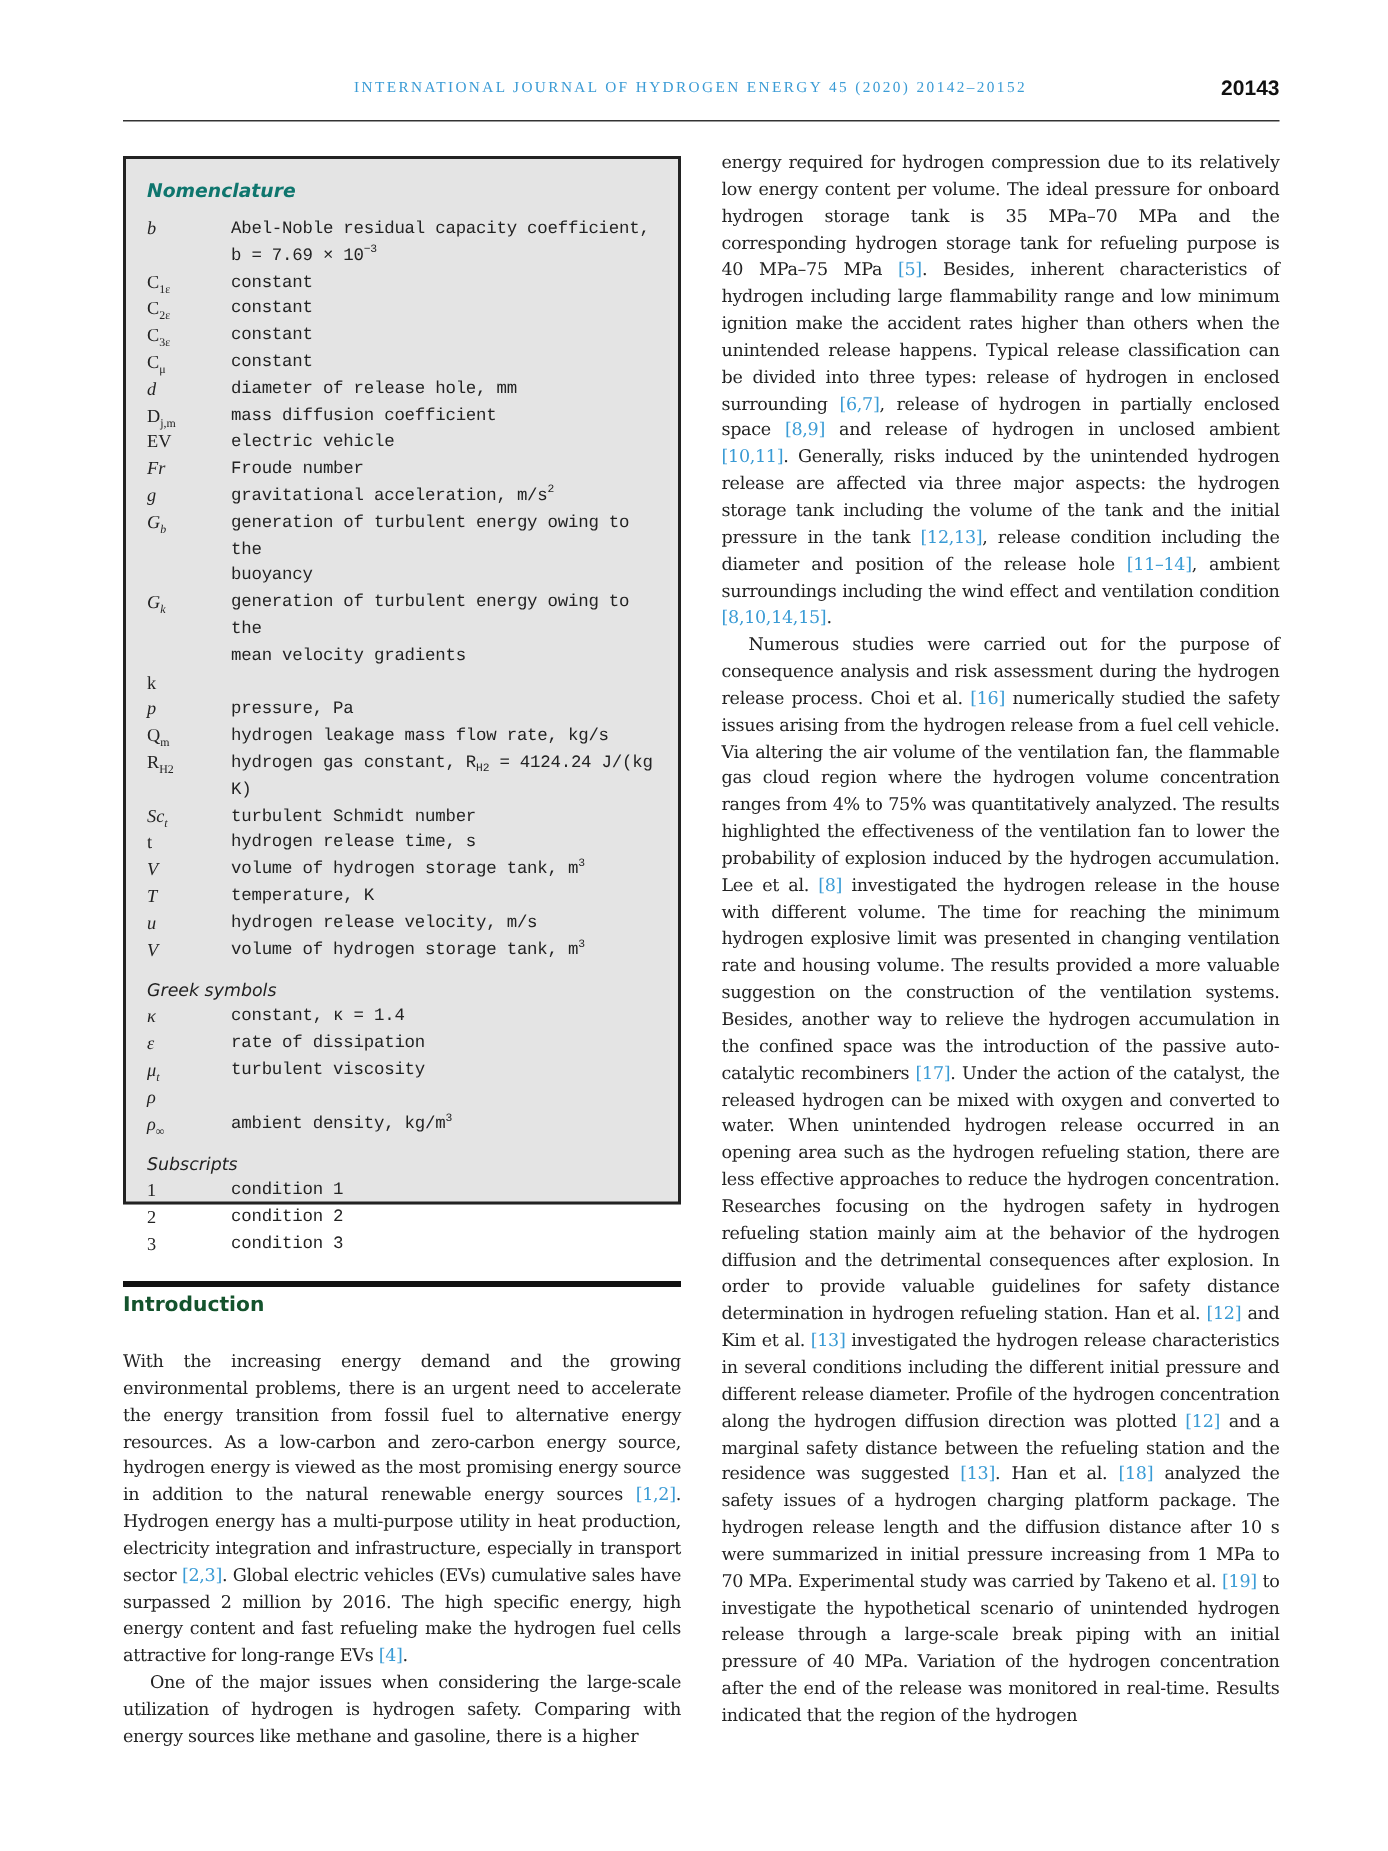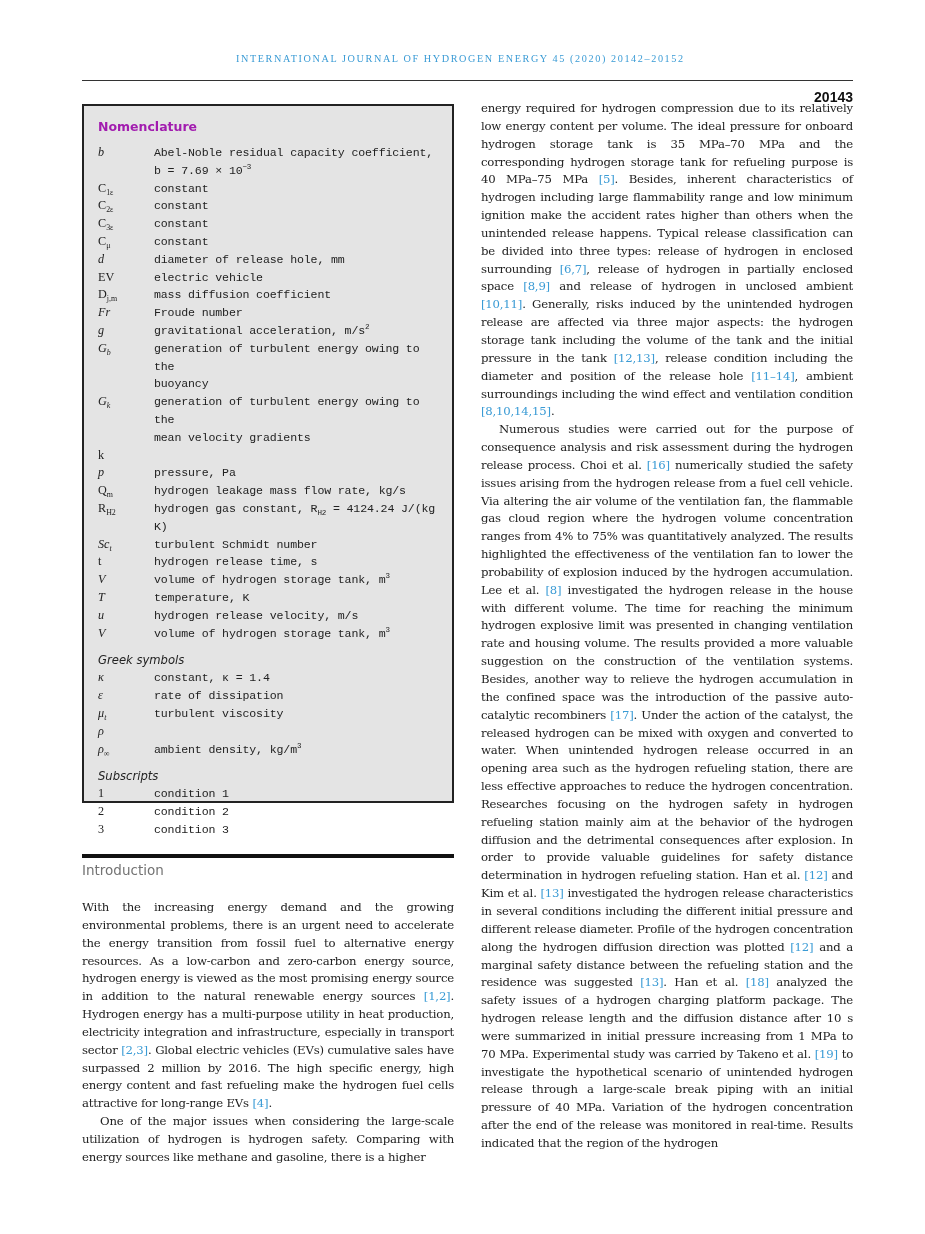--- a/index.html
+++ b/index.html
@@ -2,40 +2,40 @@
 <html><head>
 <meta charset="utf-8">
 <style>
   html, body { margin: 0; padding: 0; background: #ffffff; }
   body { width: 925px; height: 1234px; position: relative; overflow: hidden;
          font-family: "DejaVu Serif", "Liberation Serif", serif; color: #222; }
   .header { position: absolute; top: 50px; left: 82px; width: 771px; height: 20px; }
   .journal { position: absolute; left: 154px; top: 3px; font-size: 10.2px; letter-spacing: 1.6px;
              color: #3a9bd5; font-family: "Liberation Serif", serif; white-space: nowrap; }
   .pagenum { position: absolute; right: 0; top: 0; font-family: "Liberation Sans", sans-serif;
-             font-weight: bold; font-size: 14px; color: #111; margin-top: 39px; }
+             font-weight: bold; font-size: 14px; color: #111; }
   .header-rule { position: absolute; top: 80px; left: 82px; width: 771px; height: 1px; background: #333; }
 
   .nomen { position: absolute; top: 104px; left: 82px; width: 368px; height: 695px;
            background: #e4e4e4; border: 2px solid #222; box-sizing: content-box; }
   .nomen-title { position: absolute; left: 14px; top: 13px; font-family: "DejaVu Sans", sans-serif;
-                 font-weight: bold; font-size: 12.5px; color: #a21caf; }
+                 font-weight: bold; font-size: 12.5px; color: #0f766e; font-style: italic; }
   .nomen-list { position: absolute; left: 14px; top: 38px; width: 345px; font-size: 12.2px;
                 font-family: "Liberation Serif", serif; }
   .row { display: flex; line-height: 17.8px; }
   .sym { width: 56px; flex: none; }
   .sym.it { font-style: italic; }
   .def { flex: 1; font-family: Liberation Mono, monospace; font-size: 11.6px; letter-spacing: -0.15px; }
   .subhead { font-style: italic; font-family: "DejaVu Sans", sans-serif; font-size: 11.6px;
              margin-top: 9px; line-height: 18px; }
   sub, sup { font-size: 65%; line-height: 0; }
 
   .intro-rule { position: absolute; top: 854px; left: 82px; width: 372px; height: 4px; background: #111; }
   .intro-title { position: absolute; top: 862px; left: 82px; font-family: "DejaVu Sans", sans-serif;
-                 font-weight: normal; font-size: 13.5px; color: #737373; }
+                 font-weight: bold; font-size: 13.5px; color: #14532d; }
 
   .col { position: absolute; font-family: "DejaVu Serif", serif; font-size: 11.7px;
          line-height: 17.85px; text-align: justify; color: #222; letter-spacing: -0.2px; }
   .col p { margin: 0; }
   .col p.indent { text-indent: 18px; }
   .left-col { top: 899px; left: 82px; width: 372px; }
   .right-col { top: 100px; left: 481px; width: 372px; }
   .ref { color: #3a9bd5; }
 </style>
 </head>
@@ -68,26 +68,26 @@
       </div>
       <div class="row">
         <span class="sym">C<sub>μ</sub></span>
         <span class="def">constant</span>
       </div>
       <div class="row">
         <span class="sym it">d</span>
         <span class="def">diameter of release hole, mm</span>
       </div>
       <div class="row">
+        <span class="sym">D<sub>j,m</sub></span>
+        <span class="def">mass diffusion coefficient</span>
+      </div>
+      <div class="row">
         <span class="sym">EV</span>
         <span class="def">electric vehicle</span>
-      </div>
-      <div class="row">
-        <span class="sym">D<sub>j,m</sub></span>
-        <span class="def">mass diffusion coefficient</span>
       </div>
       <div class="row">
         <span class="sym it">Fr</span>
         <span class="def">Froude number</span>
       </div>
       <div class="row">
         <span class="sym it">g</span>
         <span class="def">gravitational acceleration, m/s<sup>2</sup></span>
       </div>
       <div class="row">

